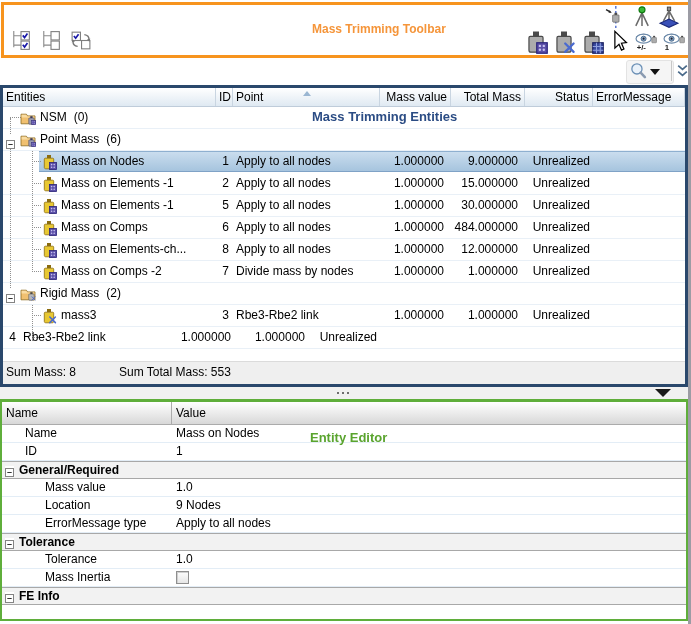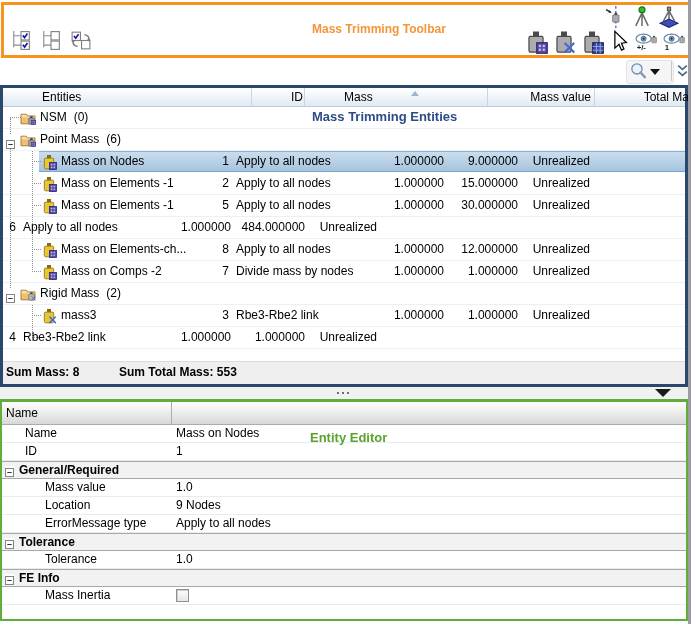--- a/index.html
+++ b/index.html
@@ -23,21 +23,21 @@
               background:#F5F5F5;border:1px solid #E3E3E3;border-radius:3px;padding:0 2px;}
   #search-caret{width:0;height:0;border-left:5px solid transparent;border-right:5px solid transparent;border-top:6px solid #111;}
   #filter-divider{left:671px;top:3px;width:1px;height:20px;background:#C8C8C8;}
   #collapse-btn{left:676px;top:6px;}
   
   #entities{left:0;top:85px;width:688px;height:302px;border:3px solid #2A486C;background:#fff;
             display:flex;flex-direction:column;box-sizing:border-box;}
   #ent-header{display:flex;height:18px;flex:0 0 18px;background:linear-gradient(#FFFFFF,#DFE9F2);
               border-bottom:1px solid #BFCCDA;}
   .hcell{box-sizing:border-box;border-right:1px solid #C9D5E1;padding:1px 3px 0 3px;white-space:nowrap;
-         overflow:hidden;position:relative;line-height:16px;margin-left:36px;}
+         overflow:hidden;position:relative;line-height:16px;}
   .c0{width:213px;flex:0 0 213px;} .c1{width:17px;flex:0 0 17px;} .c2{width:147px;flex:0 0 147px;}
   .c3{width:71px;flex:0 0 71px;} .c4{width:74px;flex:0 0 74px;} .c5{width:68px;flex:0 0 68px;}
   .c6{flex:1 1 auto;}
   .ra{text-align:right;} .ca{text-align:center;}
   #sort-arrow{position:absolute;left:70px;top:3px;width:0;height:0;
               border-left:4px solid transparent;border-right:4px solid transparent;border-bottom:5px solid #9AB6D2;}
   #ent-rows{position:relative;flex:0 0 242px;}
   .trow{position:relative;display:flex;height:22px;box-sizing:border-box;border-bottom:1px solid #E9F0F7;}
   .tcell{box-sizing:border-box;padding:0 3px;line-height:21px;white-space:nowrap;overflow:hidden;position:relative;z-index:1;}
   .tcell.c1{padding-right:4px;} .tcell.c3,.tcell.c4{padding-right:7px;}
@@ -48,21 +48,21 @@
   .ind-group{margin-left:17px;} .ind-child{margin-left:38px;}
   .sel-hl{position:absolute;left:36px;right:0;top:0;bottom:0;z-index:0;
           background:linear-gradient(#CADDEE,#A6C4DE);
           border-top:1px solid #8FB0D0;border-bottom:1px solid #7FA2C6;box-sizing:border-box;}
   .trow.selected{border-bottom-color:transparent;}
   .expander{position:absolute;left:3px;top:6px;width:9px;height:9px;z-index:2;background:#fff;}
   .treeline{position:absolute;border-color:#909090;z-index:0;}
   .tl-v{border-left:1px dotted #909090;width:0;}
   .tl-h{border-top:1px dotted #909090;height:0;}
   #ent-fill{flex:1 1 auto;}
-  #ent-footer{flex:0 0 22px;background:#EFEFEF;border-top:1px solid #DBDBDB;position:relative;font-weight:bold;}
+  #ent-footer{flex:0 0 22px;background:#EFEFEF;border-top:1px solid #DBDBDB;position:relative;}
   #ent-footer span{position:absolute;top:3px;white-space:nowrap;}
   #sum-mass{left:3px;} #sum-total{left:116px;}
   #entities-heading{left:312px;top:109px;font-size:13px;font-weight:bold;color:#2B4C84;white-space:nowrap;z-index:3;}
   
   #splitter{left:0;top:387px;width:688px;height:12px;background:#F1F1F1;}
   #splitter-dots{position:absolute;left:337px;top:5px;display:flex;gap:3px;}
   #splitter-dots i{width:2px;height:2px;background:#6E6E6E;display:block;}
   #splitter-arrow{position:absolute;left:655px;top:2px;width:0;height:0;
                   border-left:8px solid transparent;border-right:8px solid transparent;border-top:8px solid #1A1A1A;}
   
@@ -217,21 +217,21 @@
     <div id="filter-divider" class="abs"></div>
     <span id="collapse-btn" class="abs"><svg width="13" height="14" viewBox="0 0 12 13">
           <path d="M2 1.5L6 5l4-3.5M2 7l4 3.5L10 7" fill="none" stroke="#4A6A8A" stroke-width="1.6"></path>
         </svg></span>
   </div>
 
   <div id="entities" class="abs">
     <div id="ent-header">
         <div class="hcell c0 "><span>Entities</span></div>
         <div class="hcell c1 ca"><span>ID</span></div>
-        <div class="hcell c2 "><span>Mass</span><span id="sort-arrow"></span></div>
+        <div class="hcell c2 "><span>Point</span><span id="sort-arrow"></span></div>
         <div class="hcell c3 ra"><span>Mass value</span></div>
         <div class="hcell c4 ra"><span>Total Mass</span></div>
         <div class="hcell c5 ra"><span>Status</span></div>
         <div class="hcell c6 "><span>ErrorMessage</span></div>
       </div>
     <div id="ent-rows">
       <div class="treeline tl-v" style="left:7px;top:11px;height:176px;"></div>
       <div class="treeline tl-v" style="left:29px;top:44px;height:121px;"></div>
       <div class="treeline tl-v" style="left:29px;top:198px;height:33px;"></div>
     <div class="trow">
@@ -367,20 +367,36 @@
           </div>
           <div class="treeline tl-h" style="left: 29px; top: 10px; width: 9px;"></div>
           <div class="tcell c1 ra">5</div>
           <div class="tcell c2">Apply to all nodes</div>
           <div class="tcell c3 ra">1.000000</div>
           <div class="tcell c4 ra">30.000000</div>
           <div class="tcell c5 ra">Unrealized</div>
           <div class="tcell c6"></div>
         </div>
         <div class="trow">
+          <div class="tcell labelcell c0">
+            <span class="ind-child" style="display: flex; align-items: center;">
+              <span class="licon tbi">
+                <svg width="16" height="16" viewBox="0 0 16 16" xmlns="http://www.w3.org/2000/svg">
+                  <path d="M6 1h4v3.2H6z" fill="#8A6C10"></path>
+                  <path d="M4.2 4.2h7.6c.5 0 .9.4.9.9v8.4c0 .7-.6 1.3-1.3 1.3H4.6c-.7 0-1.3-.6-1.3-1.3V5.1c0-.5.4-.9.9-.9z" fill="#E8C832" stroke="#8A6C10" stroke-width=".8"></path>
+                  <rect x="8.5" y="8.5" width="7" height="7" fill="#5B50A8" stroke="#28227A" stroke-width=".8"></rect>
+                  <circle cx="10.6" cy="10.6" r=".8" fill="#C8C2F0"></circle>
+                  <circle cx="13.2" cy="10.6" r=".8" fill="#C8C2F0"></circle>
+                  <circle cx="10.6" cy="13.2" r=".8" fill="#C8C2F0"></circle>
+                  <circle cx="13.2" cy="13.2" r=".8" fill="#C8C2F0"></circle>
+                </svg>
+              </span>
+              <span class="ltext">Mass on Comps</span>
+            </span>
+          </div>
           <div class="treeline tl-h" style="left: 29px; top: 10px; width: 9px;"></div>
           <div class="tcell c1 ra">6</div>
           <div class="tcell c2">Apply to all nodes</div>
           <div class="tcell c3 ra">1.000000</div>
           <div class="tcell c4 ra">484.000000</div>
           <div class="tcell c5 ra">Unrealized</div>
           <div class="tcell c6"></div>
         </div>
         <div class="trow">
           <div class="tcell labelcell c0">
@@ -505,20 +521,21 @@
         <i></i>
         <i></i>
         <i></i>
       </div>
     <div id="splitter-arrow"></div>
   </div>
 
   <div id="editor" class="abs">
     <div id="ed-header">
         <div class="edh edc0">Name</div>
+        <div class="edh edc1">Value</div>
       </div>
     <div id="ed-rows">
         <div class="edrow">
           <div class="edname lv1">Name</div>
           <div class="edvalue">Mass on Nodes</div>
         </div>
         <div class="edrow">
           <div class="edname lv1">ID</div>
           <div class="edvalue">1</div>
         </div>
@@ -545,32 +562,32 @@
           <span class="minusbox"><svg width="9" height="9" viewBox="0 0 9 9">
               <rect x=".5" y=".5" width="8" height="8" fill="#FFF" stroke="#848484"></rect>
               <path d="M2.3 4.5h4.4" stroke="#333"></path>
             </svg></span>
           <div class="sectext">Tolerance</div>
         </div>
         <div class="edrow">
           <div class="edname lv2">Tolerance</div>
           <div class="edvalue">1.0</div>
         </div>
+        <div class="edrow">
+          <div class="edname lv2">Mass Inertia</div>
+          <div class="edvalue">
+            <div class="cbx"></div>
+          </div>
+        </div>
         <div class="edrow section">
           <span class="minusbox"><svg width="9" height="9" viewBox="0 0 9 9">
               <rect x=".5" y=".5" width="8" height="8" fill="#FFF" stroke="#848484"></rect>
               <path d="M2.3 4.5h4.4" stroke="#333"></path>
             </svg></span>
           <div class="sectext">FE Info</div>
         </div>
-        <div class="edrow">
-          <div class="edname lv2">Mass Inertia</div>
-          <div class="edvalue">
-            <div class="cbx"></div>
-          </div>
-        </div>
       </div>
     <div id="ed-fill" style="flex:1 1 auto;"></div>
   </div>
   <div id="editor-heading" class="abs">Entity Editor</div>
 
   <div id="win-edge" class="abs"></div>
 </div>
 
 </body></html>

